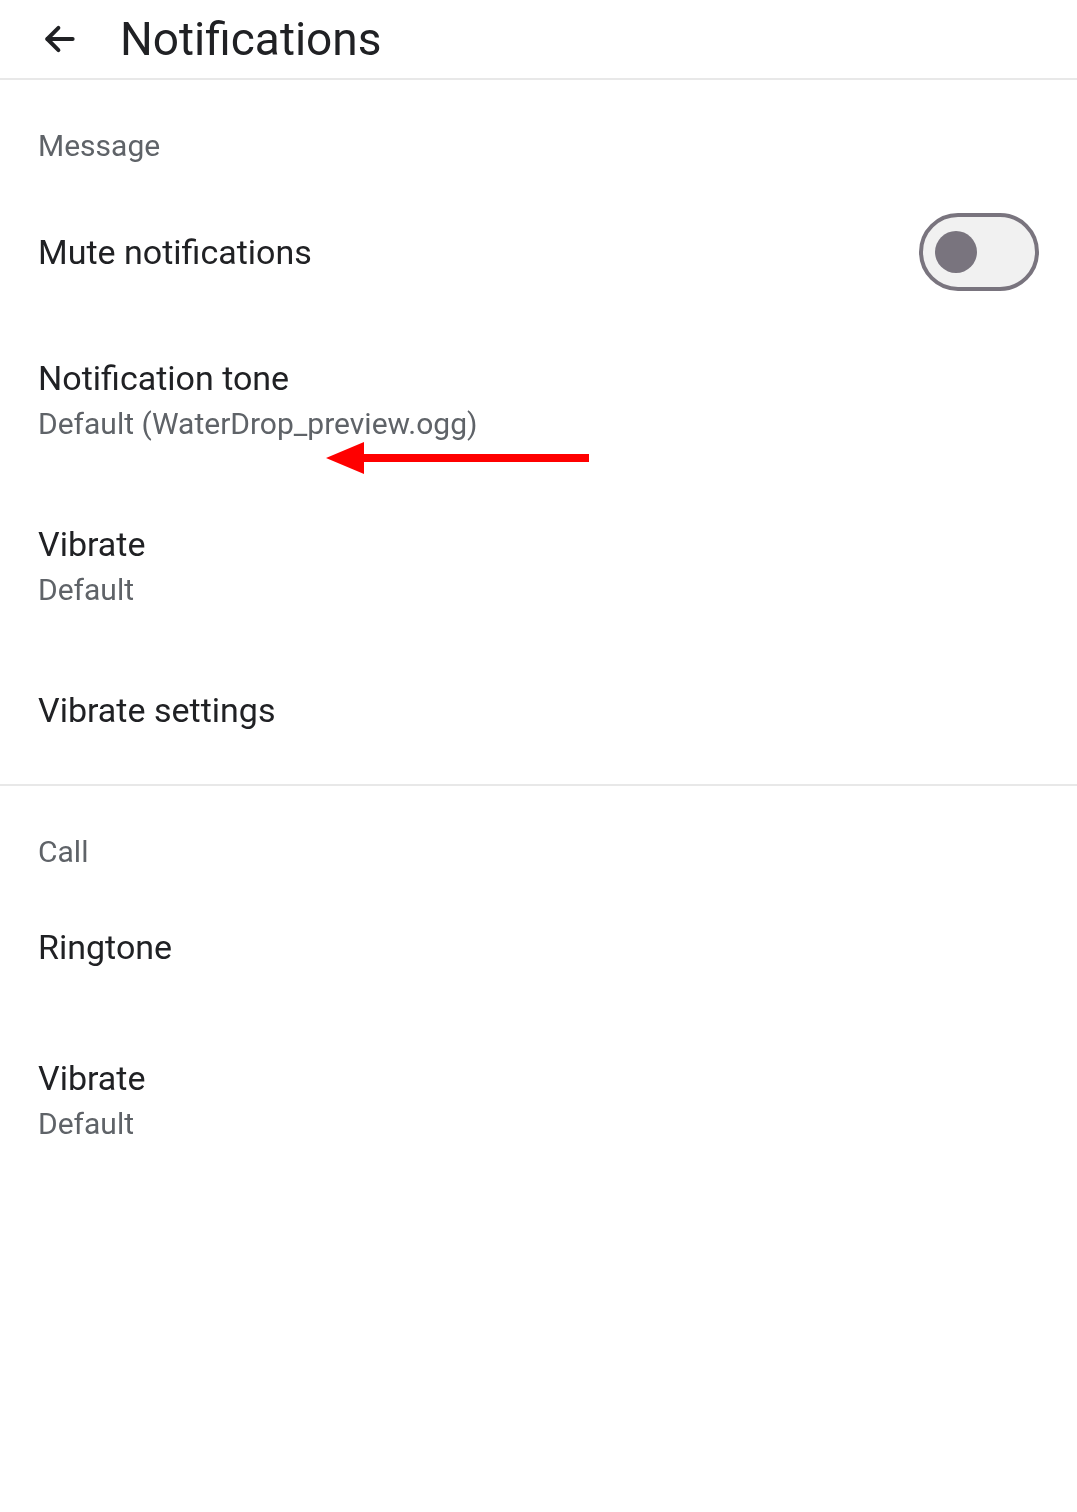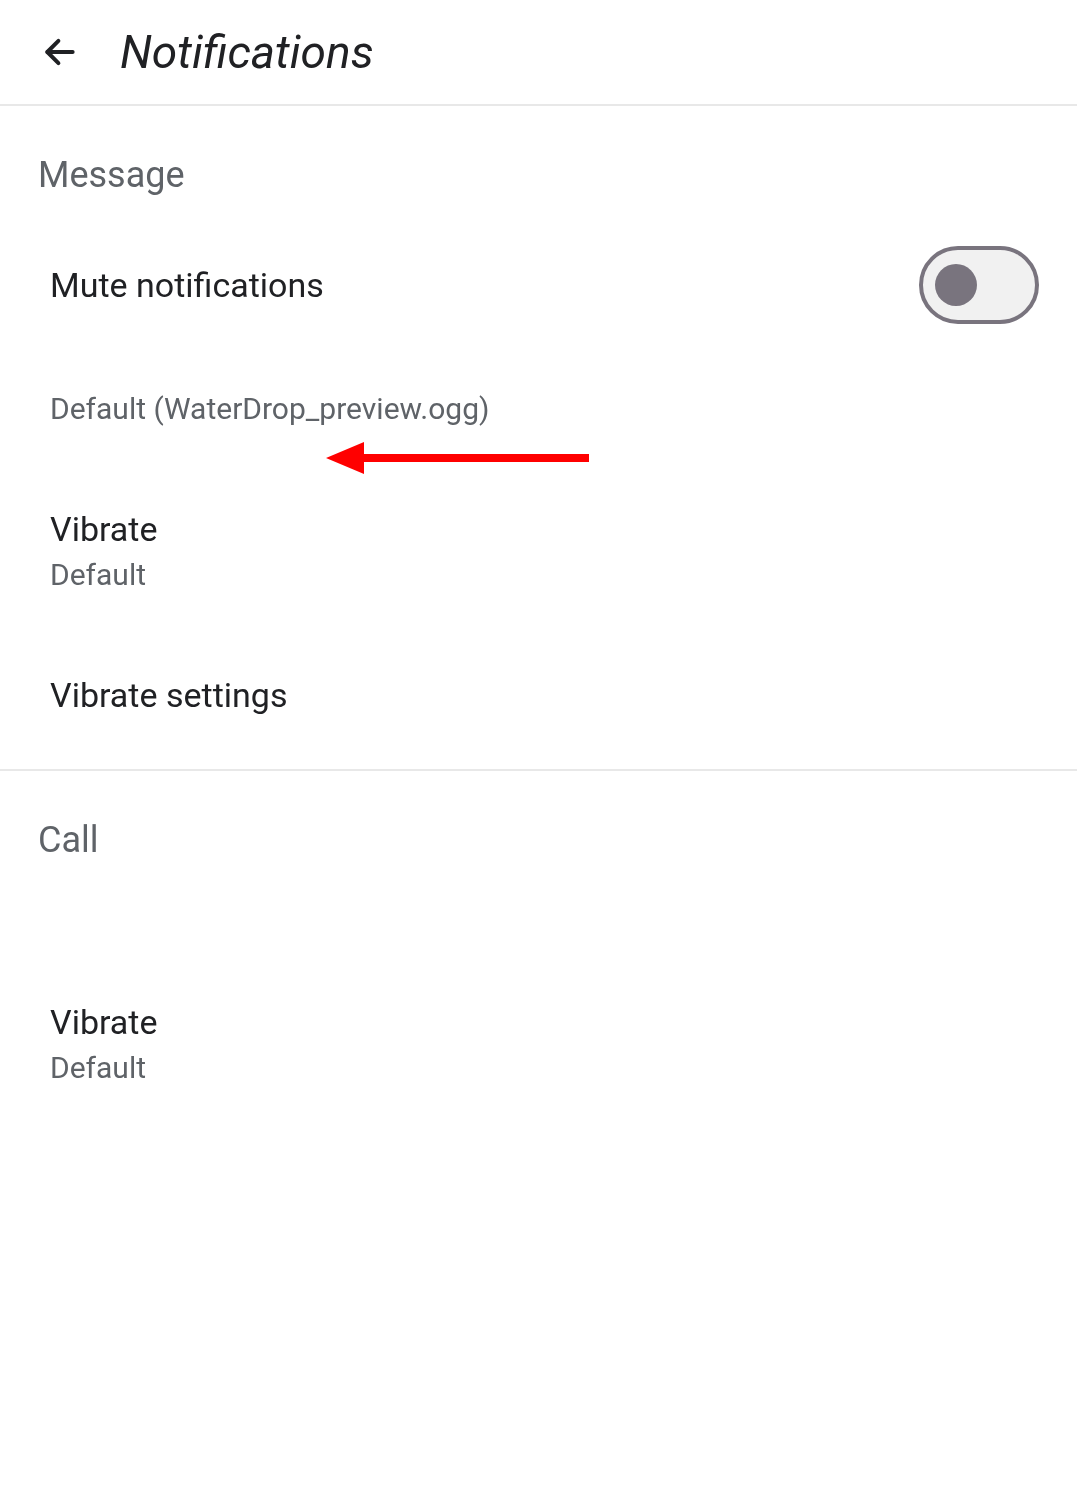--- a/index.html
+++ b/index.html
@@ -13,49 +13,47 @@
       background: #ffffff;
       font-family: Roboto, -apple-system, BlinkMacSystemFont, sans-serif;
       color: #202124;
       overflow: hidden;
     }
     .header {
       display: flex;
       align-items: center;
       padding: 20px 40px;
       border-bottom: 2px solid #e8e8e8;
-      height: 106px;
-      font-style: italic;
+      height: 80px;
     }
     .back-icon {
       width: 40px;
       height: 40px;
       display: flex;
       align-items: center;
       justify-content: center;
       margin-right: 40px;
       cursor: pointer;
     }
     .header-title {
       font-size: 46px;
       font-weight: 400;
       color: #202124;
     }
     .section-header {
       padding: 48px 38px 18px 38px;
-      font-size: 36px;
+      font-size: 30px;
       color: #5f6368;
     }
     .setting-row {
       padding: 32px 38px;
       display: flex;
       align-items: center;
       justify-content: space-between;
       cursor: pointer;
-      margin-left: 12px;
     }
     .setting-content {
       display: flex;
       flex-direction: column;
     }
     .setting-title {
       font-size: 34px;
       color: #202124;
       font-weight: 400;
       margin-bottom: 8px;
@@ -123,20 +121,21 @@
   <div class="setting-content">
     <div class="setting-title">Mute notifications</div>
   </div>
   <div class="switch">
     <div class="switch-thumb"></div>
   </div>
 </div>
 
 <div class="setting-row row-notif-tone">
   <div class="setting-content">
+    <div class="setting-title">Notification tone</div>
     <div class="setting-subtitle">Default (WaterDrop_preview.ogg)</div>
   </div>
 </div>
 
 <div class="setting-row row-vibrate1">
   <div class="setting-content">
     <div class="setting-title">Vibrate</div>
     <div class="setting-subtitle">Default</div>
   </div>
 </div>
@@ -146,20 +145,21 @@
     <div class="setting-title">Vibrate settings</div>
   </div>
 </div>
 
 <div class="divider"></div>
 
 <div class="section-header">Call</div>
 
 <div class="setting-row row-ringtone">
   <div class="setting-content">
+    <div class="setting-title">Ringtone</div>
   </div>
 </div>
 
 <div class="setting-row row-vibrate2">
   <div class="setting-content">
     <div class="setting-title">Vibrate</div>
     <div class="setting-subtitle">Default</div>
   </div>
 </div>
 

